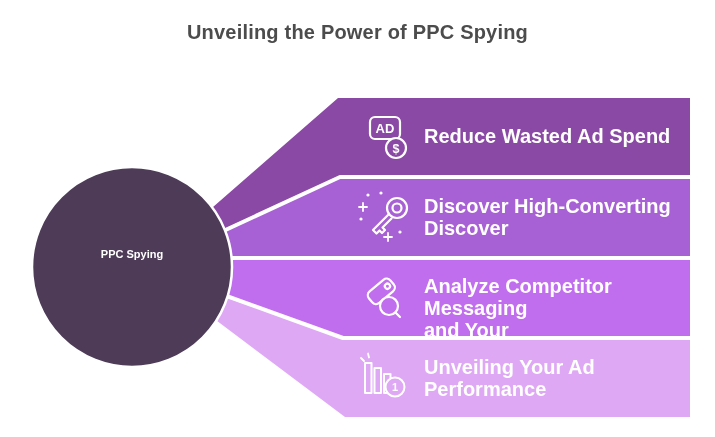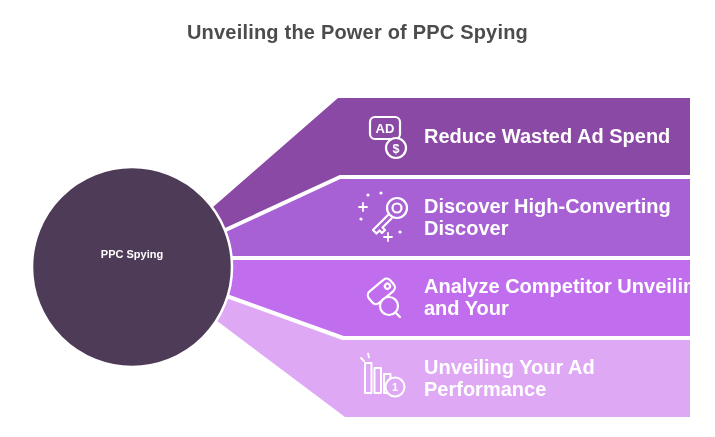--- a/index.html
+++ b/index.html
@@ -84,21 +84,21 @@
   </div>
 
   <div class="item-label lbl-1">
     <div>Reduce Wasted Ad Spend</div>
   </div>
   <div class="item-label lbl-2">
     <div>Discover High-Converting</div>
     <div>Discover</div>
   </div>
   <div class="item-label lbl-3">
-    <div>Analyze Competitor Unveiling</div>
+    <div>Analyze Competitor Messaging</div>
     <div>and Your</div>
   </div>
   <div class="item-label lbl-4">
     <div>Unveiling Your Ad</div>
     <div>Performance</div>
   </div>
 
 </div>
 
 </body></html>

